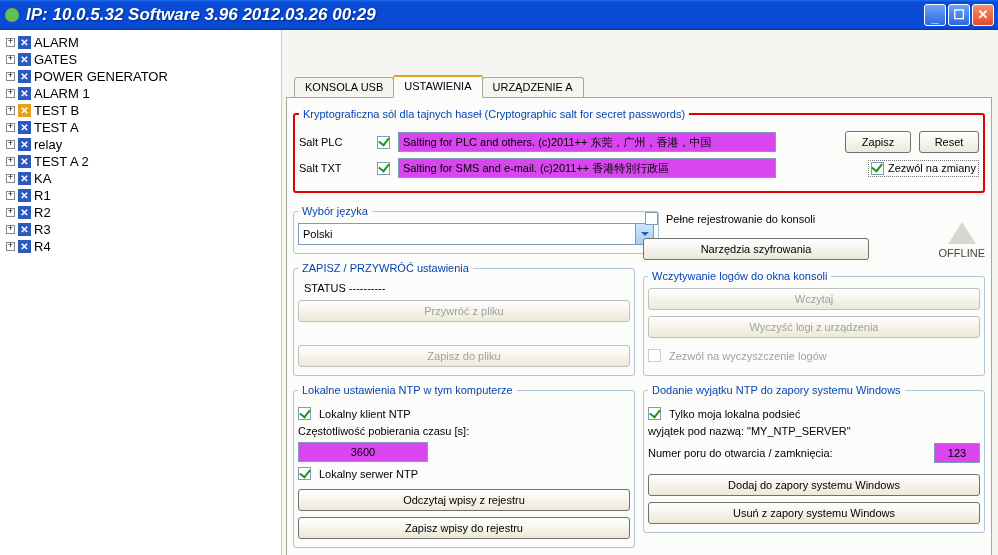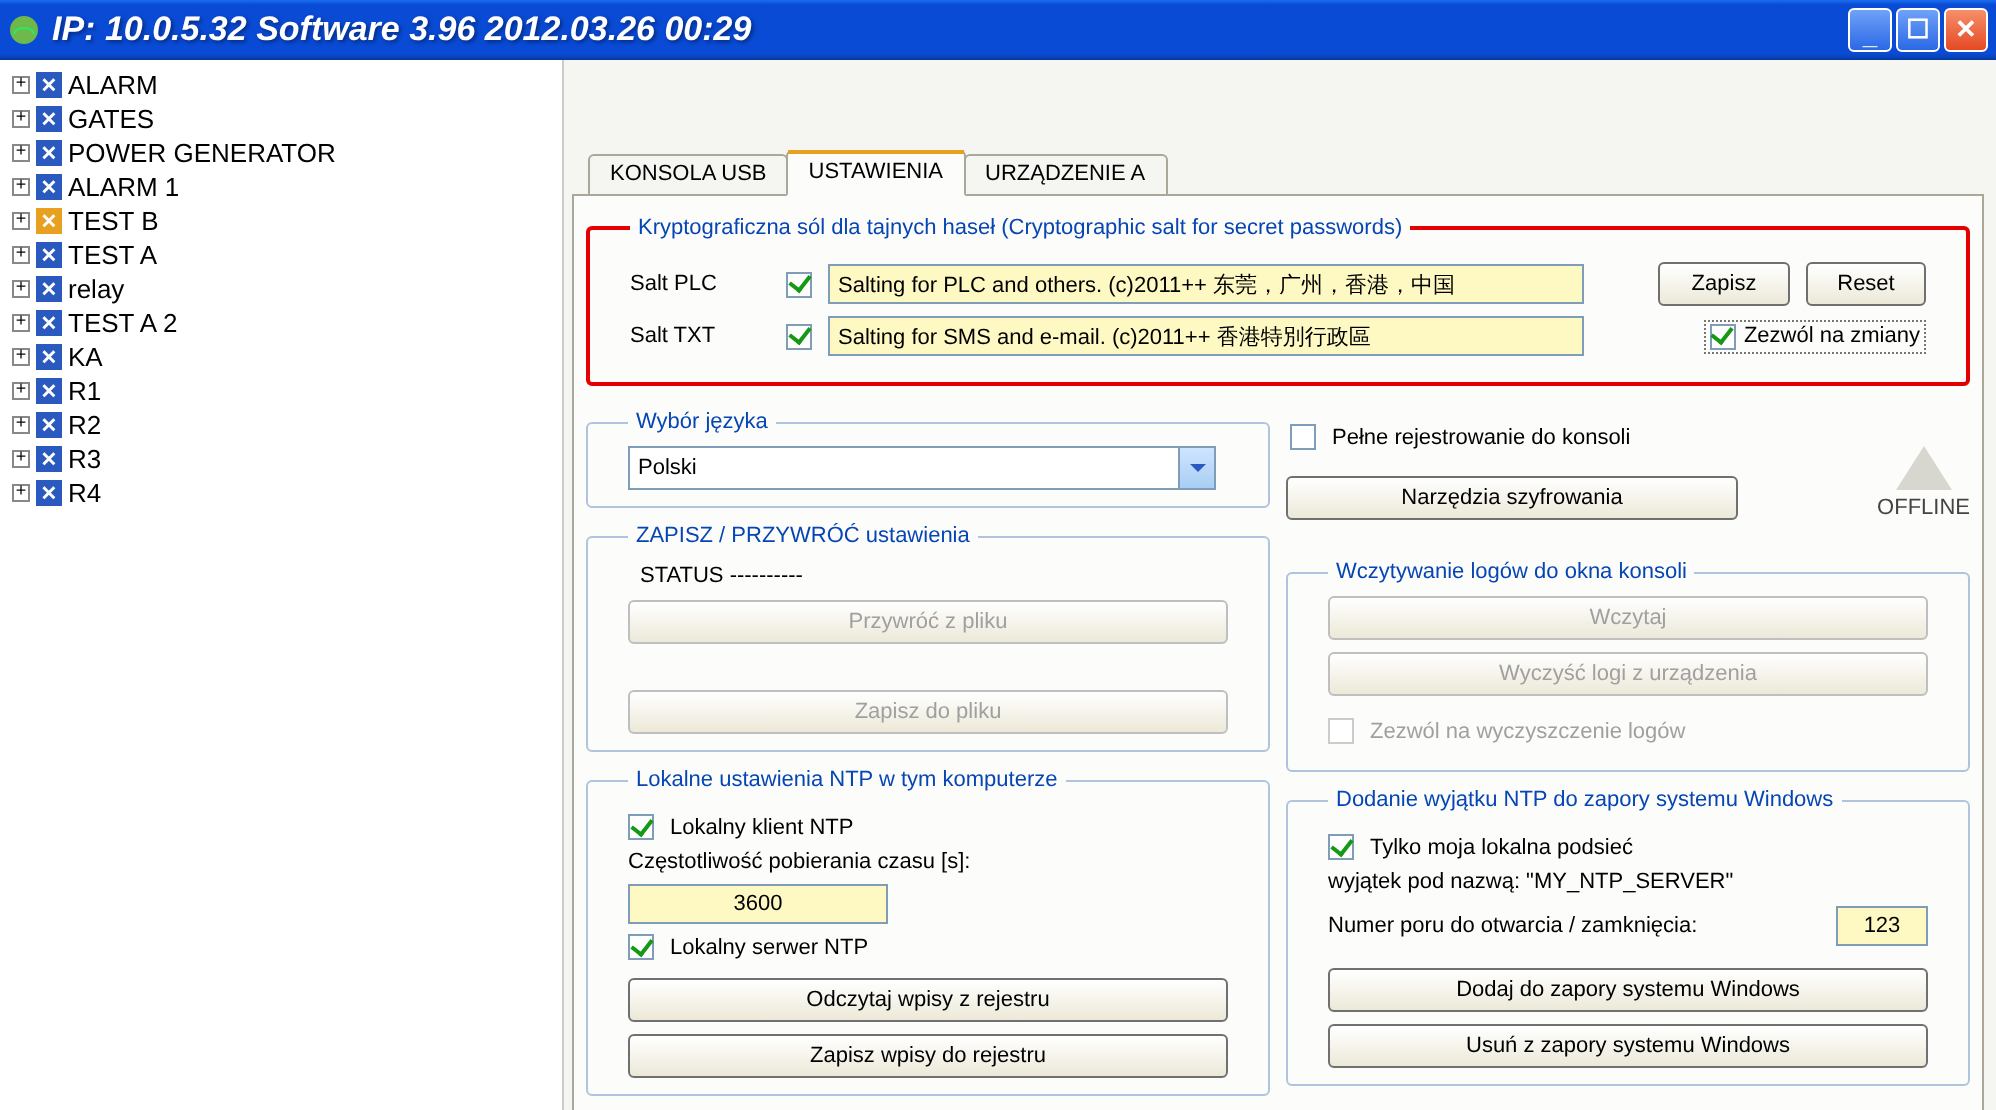--- a/index.html
+++ b/index.html
@@ -108,50 +108,50 @@
   .tabpanel {
     border:1px solid #aca899;
     background:#fcfcfa;
     height: calc(100% - 22px);
     padding: 6px;
     position:relative;
   }
   fieldset {
     border:1px solid #b0c4de;
     border-radius:3px;
-    padding:6px 20px 8px;
+    padding:6px 4px 8px;
     margin: 4px 0 8px;
   }
   fieldset.highlight { border:2px solid #e40000; }
   legend { color:#0645b4; font-size:11px; padding:0 4px; }
   .row { display:flex; align-items:center; gap:8px; margin:5px 0; }
   .lbl { width: 70px; }
   input[type=text] {
-    border:1px solid #7f9db9; height:20px; font-size:11px; padding:1px 4px; background:#fef9c3;
+    border:1px solid #7f9db9; height:20px; font-size:11px; padding:1px 4px; background:#d946ef;
   }
   .chk {
     width:13px; height:13px; border:1px solid #7f9db9; display:inline-flex;
     align-items:center; justify-content:center; background:#fff;
   }
   .chk.on::after { content:""; width:8px; height:5px; border:2px solid #159915; border-top:none; border-right:none; transform:rotate(-52deg); margin-top:-3px; }
   .btn {
     border:1px solid #707070; border-radius:3px;
     background: linear-gradient(#fff, #ece9d8);
     height:22px;
     font-size:11px;
     display:inline-flex; align-items:center; justify-content:center;
     padding:0 10px;
     min-width:60px;
   }
   .btn.disabled { color:#a0a0a0; border-color:#bfbfbf; }
   .columns { display:flex; gap:8px; }
   .col { flex:1; min-width:0; }
   .select {
     display:flex; align-items:center;
-    border:1px solid #7f9db9; height:22px; width:294px; background:#fff;
+    border:1px solid #7f9db9; height:22px; width:356px; background:#fff;
     padding-left:4px;
   }
   .select-arrow {
     width:18px; height:100%;
     background: linear-gradient(#cfe4ff, #a9cef4);
     border-left:1px solid #7f9db9;
     display:flex; align-items:center; justify-content:center;
     margin-left:auto;
   }
   .select-arrow::after { content:""; border:4px solid transparent; border-top-color:#2a5abf; margin-top:4px; }
@@ -313,21 +313,21 @@
             <div class="row">
               <span class="chk on"></span>
               <span>Lokalny serwer NTP</span>
             </div>
             <div class="btn wide-btn" style="margin:4px 0 6px">Odczytaj wpisy z rejestru</div>
             <div class="btn wide-btn">Zapisz wpisy do rejestru</div>
           </fieldset>
         </div>
 
         <div class="col">
-          <div style="display:flex;gap:4px;align-items:flex-end;margin:6px 0 20px">
+          <div style="display:flex;gap:4px;align-items:center;margin:6px 0 10px">
             <div style="flex:1">
               <div class="row" style="margin-left:2px">
                 <span class="chk"></span>
                 <span>Pełne rejestrowanie do konsoli</span>
               </div>
               <div class="btn" style="width:226px;margin-top:8px">Narzędzia szyfrowania</div>
             </div>
             <div class="offline-block">
               <div class="triangle"></div>
               <span>OFFLINE</span>

